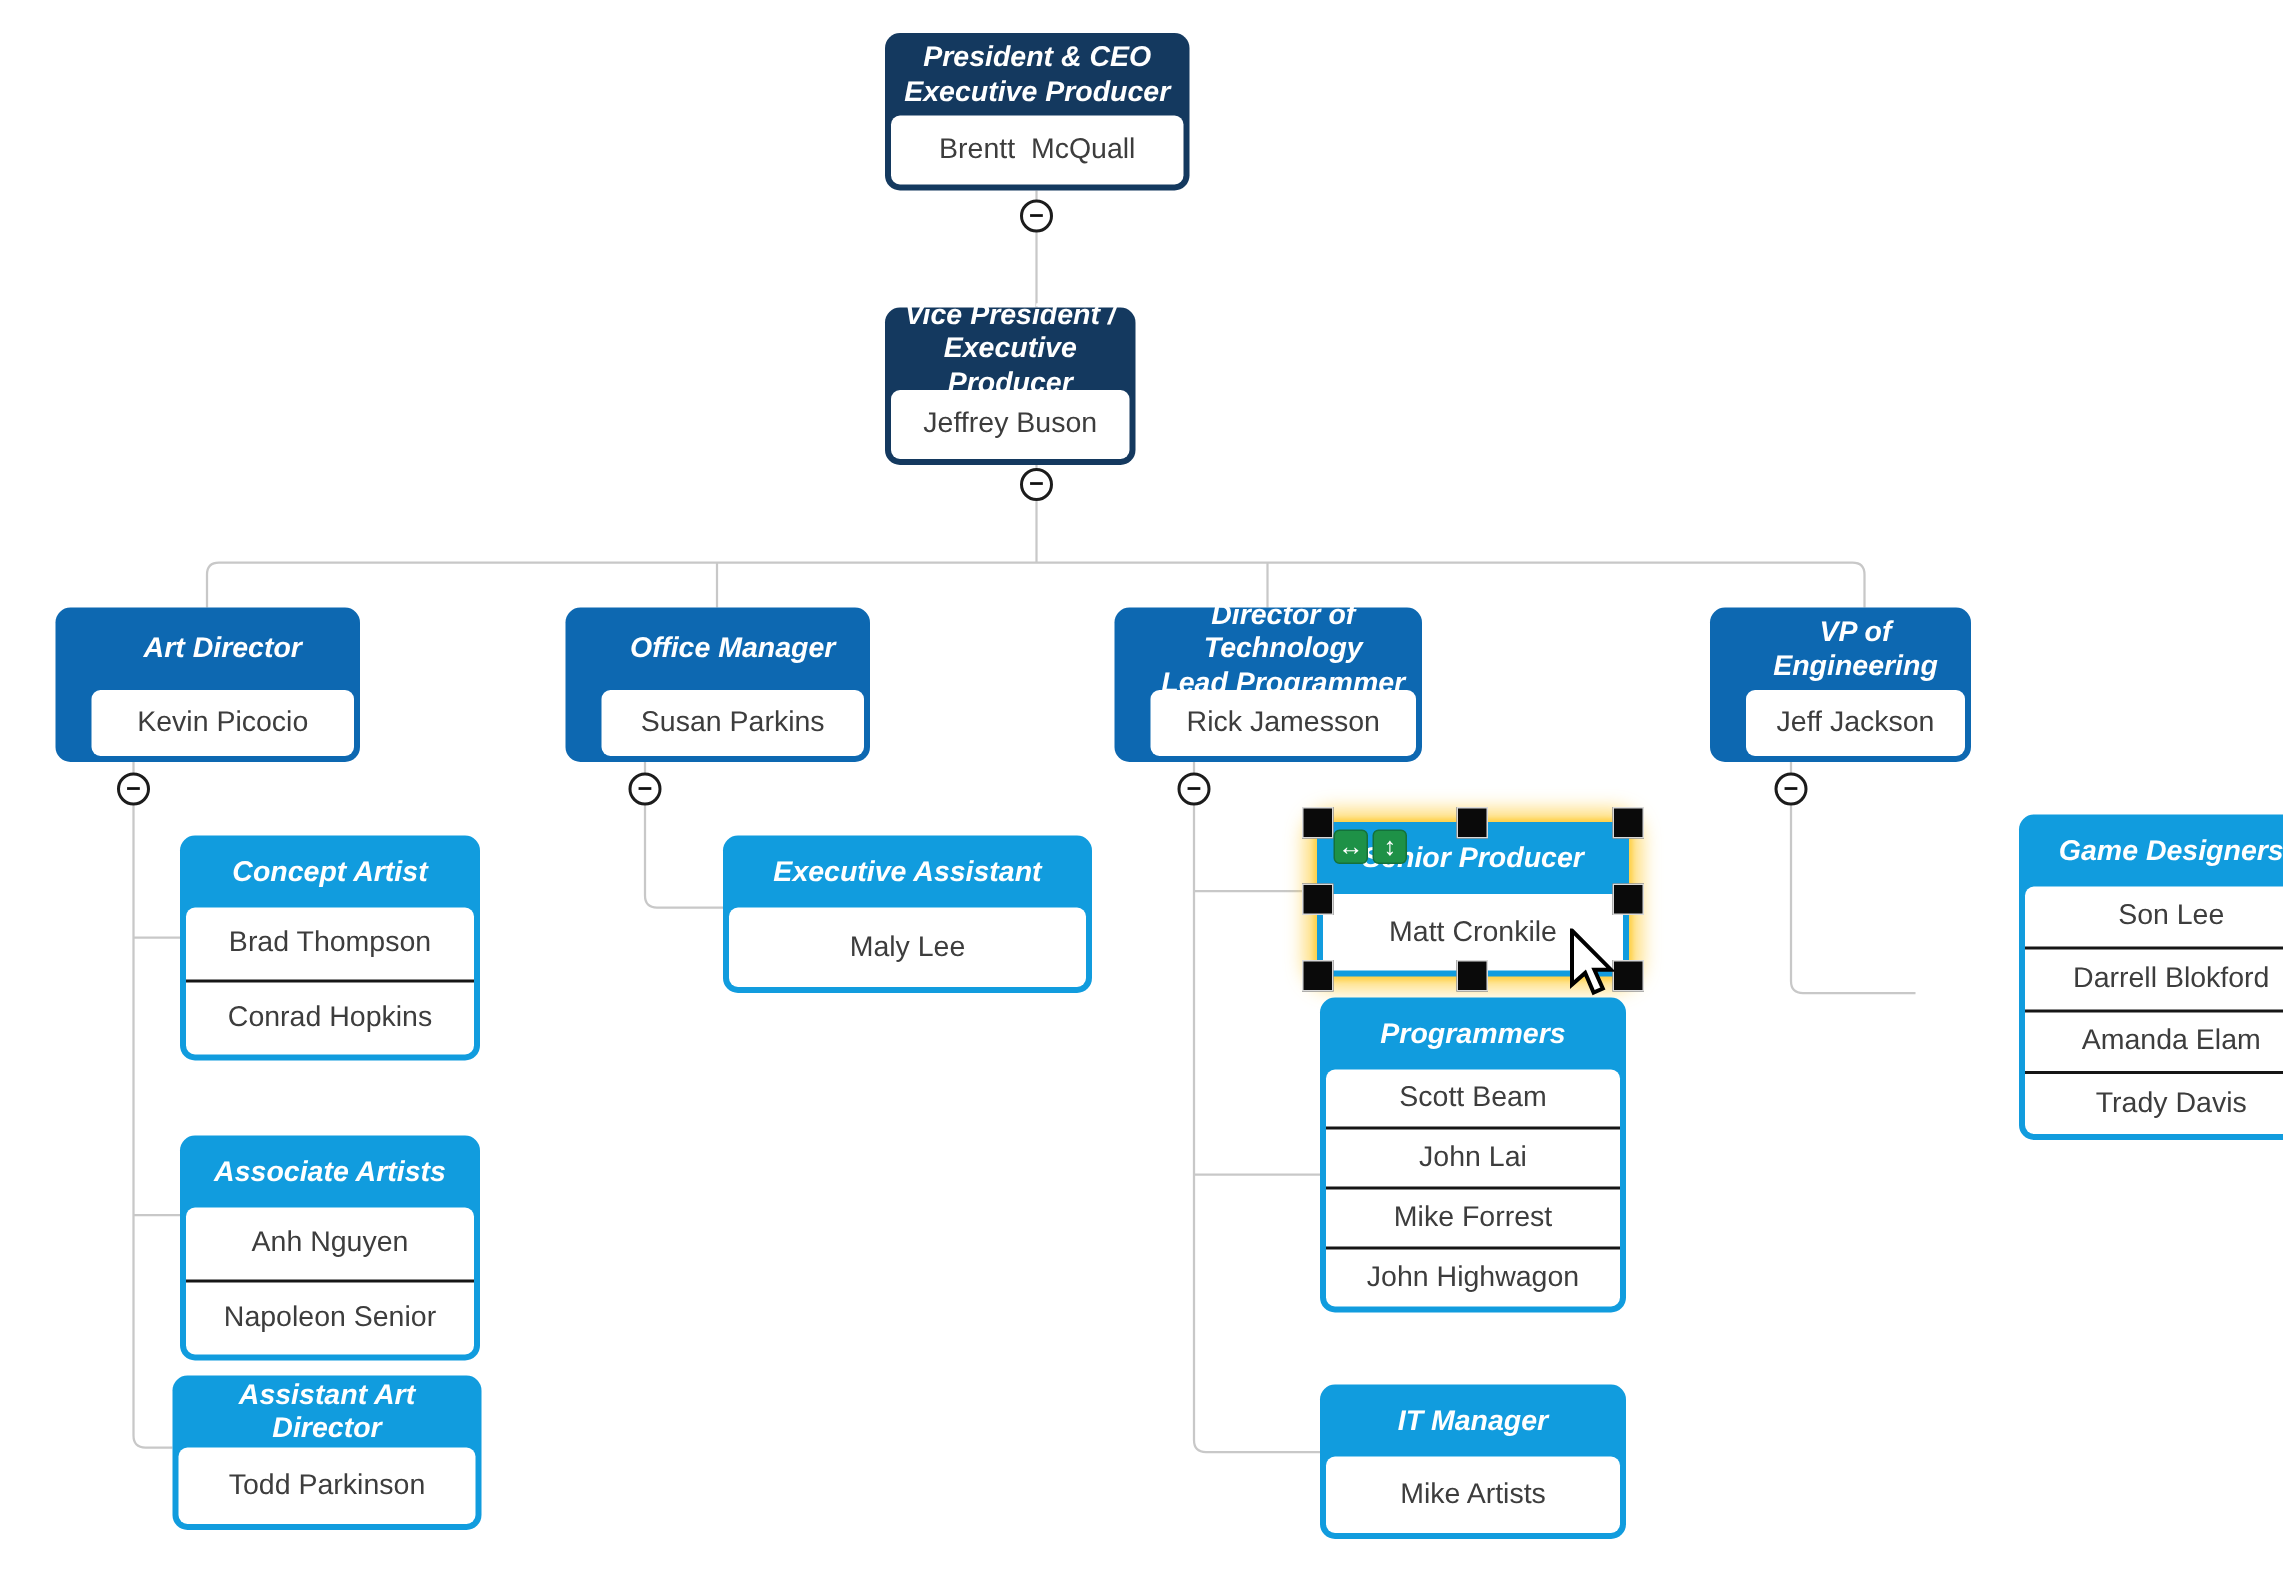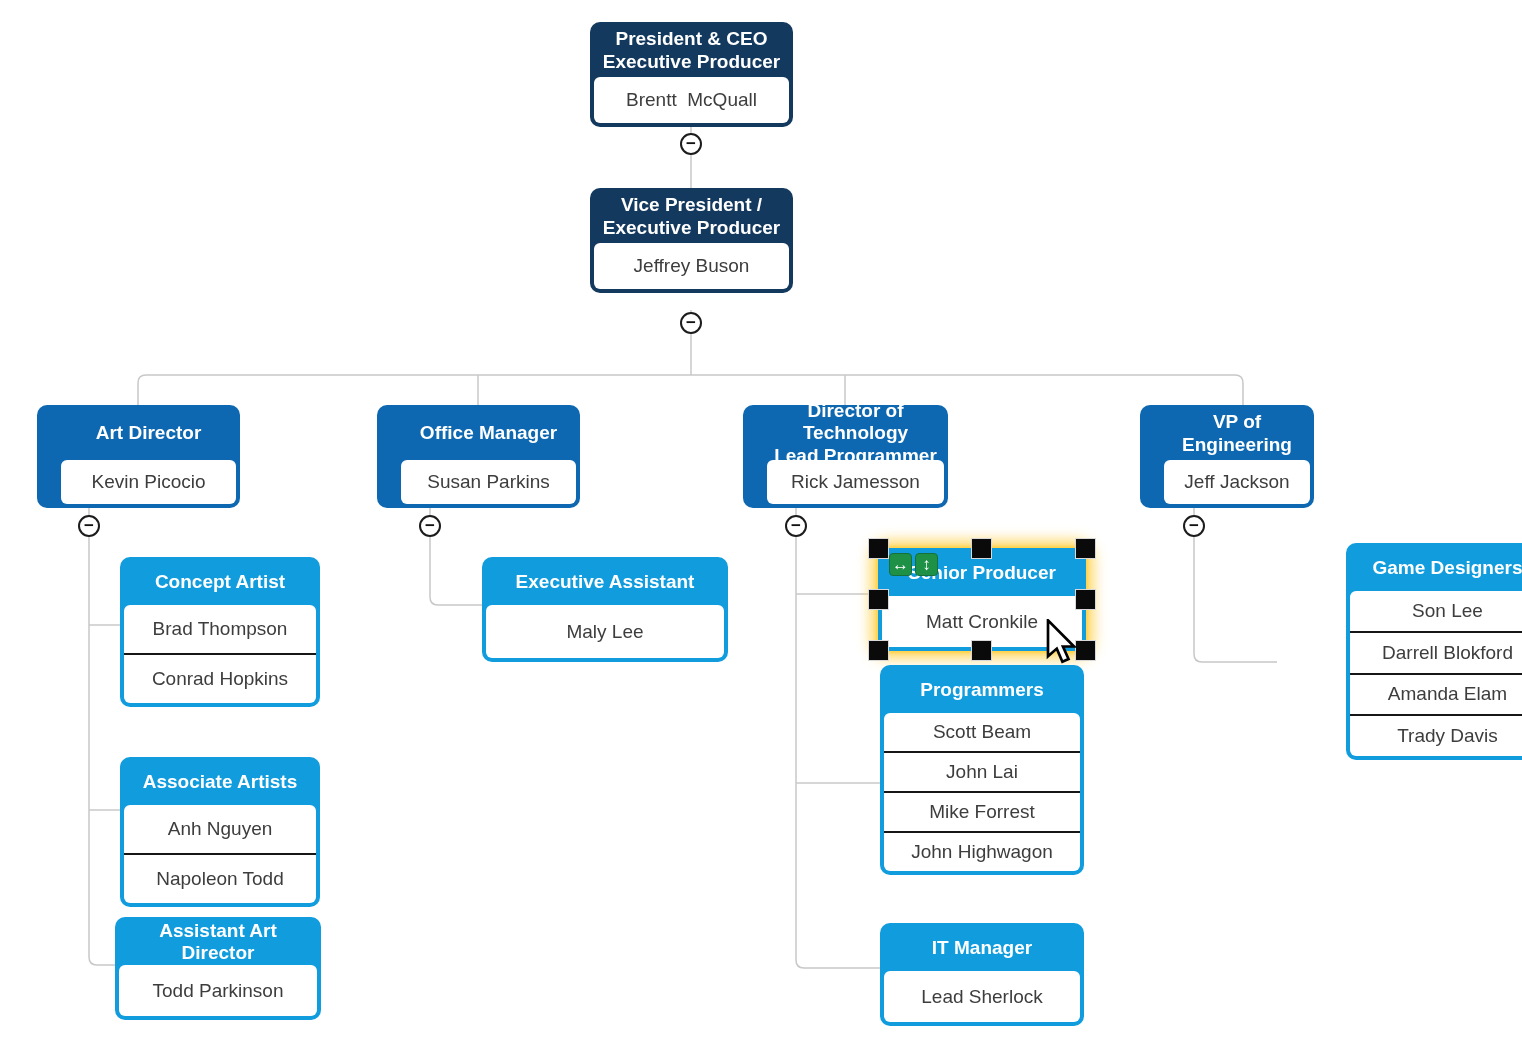--- a/index.html
+++ b/index.html
@@ -12,21 +12,21 @@
   body{font-family:"Liberation Sans","DejaVu Sans",sans-serif;}
   #canvas{position:relative; width:1522px; height:1052px; background:#ffffff; overflow:hidden;}
 
   #connector-svg{position:absolute; left:0; top:0; z-index:0;}
 
   .node{position:absolute; z-index:1; border-radius:10px; display:flex; flex-direction:column; overflow:visible;}
   .node.navy{background:var(--navy);}
   .node.blue{background:var(--blue);padding-left:20px;}
   .node.lblue{background:var(--lightblue);}
   .hdr{flex:0 0 auto; display:flex; align-items:center; justify-content:center; text-align:center;
-       color:#fff; font-weight:bold; font-size:19px; line-height:1.18; white-space:pre-line; padding:2px 6px 0 6px;}
+       color:#fff; font-weight:bold; font-size:19px; line-height:1.18; white-space:pre-line; padding:2px 6px 0 6px;font-style:italic;}
   .node.navy .hdr, .node.blue .hdr{height:55px;}
   .node.lblue .hdr{height:48px;}
   .body{flex:1 1 auto; background:#fff; border-radius:6px; margin:0 4px 4px 4px; display:flex; flex-direction:column; overflow:hidden;}
   .row{flex:1 1 0; display:flex; align-items:center; justify-content:center; font-size:19px; color:var(--text); white-space:pre-wrap;}
   .row + .row{border-top:2px solid var(--sep);}
 
   .collapse{position:absolute; z-index:2; width:22px; height:22px; border-radius:50%;
             background:#fff; border:2px solid #1c1c1c; color:#111; display:flex; align-items:center;
             justify-content:center; font-size:17px; font-weight:bold; line-height:1; padding-bottom:2px;}
 
@@ -61,21 +61,21 @@
   </svg>
 
   <div class="node navy" style="left:590px;top:22px;width:203px;height:105px">
     <div class="hdr">President &amp; CEO
 Executive Producer</div>
     <div class="body">
       <div class="row">Brentt  McQuall</div>
     </div>
   </div>
 
-  <div class="node navy" style="left:590px;top:188px;width:203px;height:105px">
+  <div class="node navy" style="left:590px;top:205px;width:167px;height:105px">
     <div class="hdr">Vice President /
 Executive Producer</div>
     <div class="body">
       <div class="row">Jeffrey Buson</div>
     </div>
   </div>
 
   <div class="node blue" style="left:37px;top:405px;width:203px;height:103px">
     <div class="hdr">Art Director</div>
     <div class="body">
@@ -110,21 +110,21 @@
     <div class="body">
       <div class="row">Brad Thompson</div>
       <div class="row">Conrad Hopkins</div>
     </div>
   </div>
 
   <div class="node lblue" style="left:120px;top:757px;width:200px;height:150px">
     <div class="hdr">Associate Artists</div>
     <div class="body">
       <div class="row">Anh Nguyen</div>
-      <div class="row">Napoleon Todd</div>
+      <div class="row">Napoleon Senior</div>
     </div>
   </div>
 
   <div class="node lblue" style="left:115px;top:917px;width:206px;height:103px">
     <div class="hdr">Assistant Art Director</div>
     <div class="body">
       <div class="row">Todd Parkinson</div>
     </div>
   </div>
 
@@ -160,21 +160,21 @@
       <div class="row">Scott Beam</div>
       <div class="row">John Lai</div>
       <div class="row">Mike Forrest</div>
       <div class="row">John Highwagon</div>
     </div>
   </div>
 
   <div class="node lblue" style="left:880px;top:923px;width:204px;height:103px">
     <div class="hdr">IT Manager</div>
     <div class="body">
-      <div class="row">Lead Sherlock</div>
+      <div class="row">Mike Artists</div>
     </div>
   </div>
 
   <div class="node lblue" style="left:1346px;top:543px;width:203px;height:217px">
     <div class="hdr">Game Designers</div>
     <div class="body">
       <div class="row">Son Lee</div>
       <div class="row">Darrell Blokford</div>
       <div class="row">Amanda Elam</div>
       <div class="row">Trady Davis</div>

